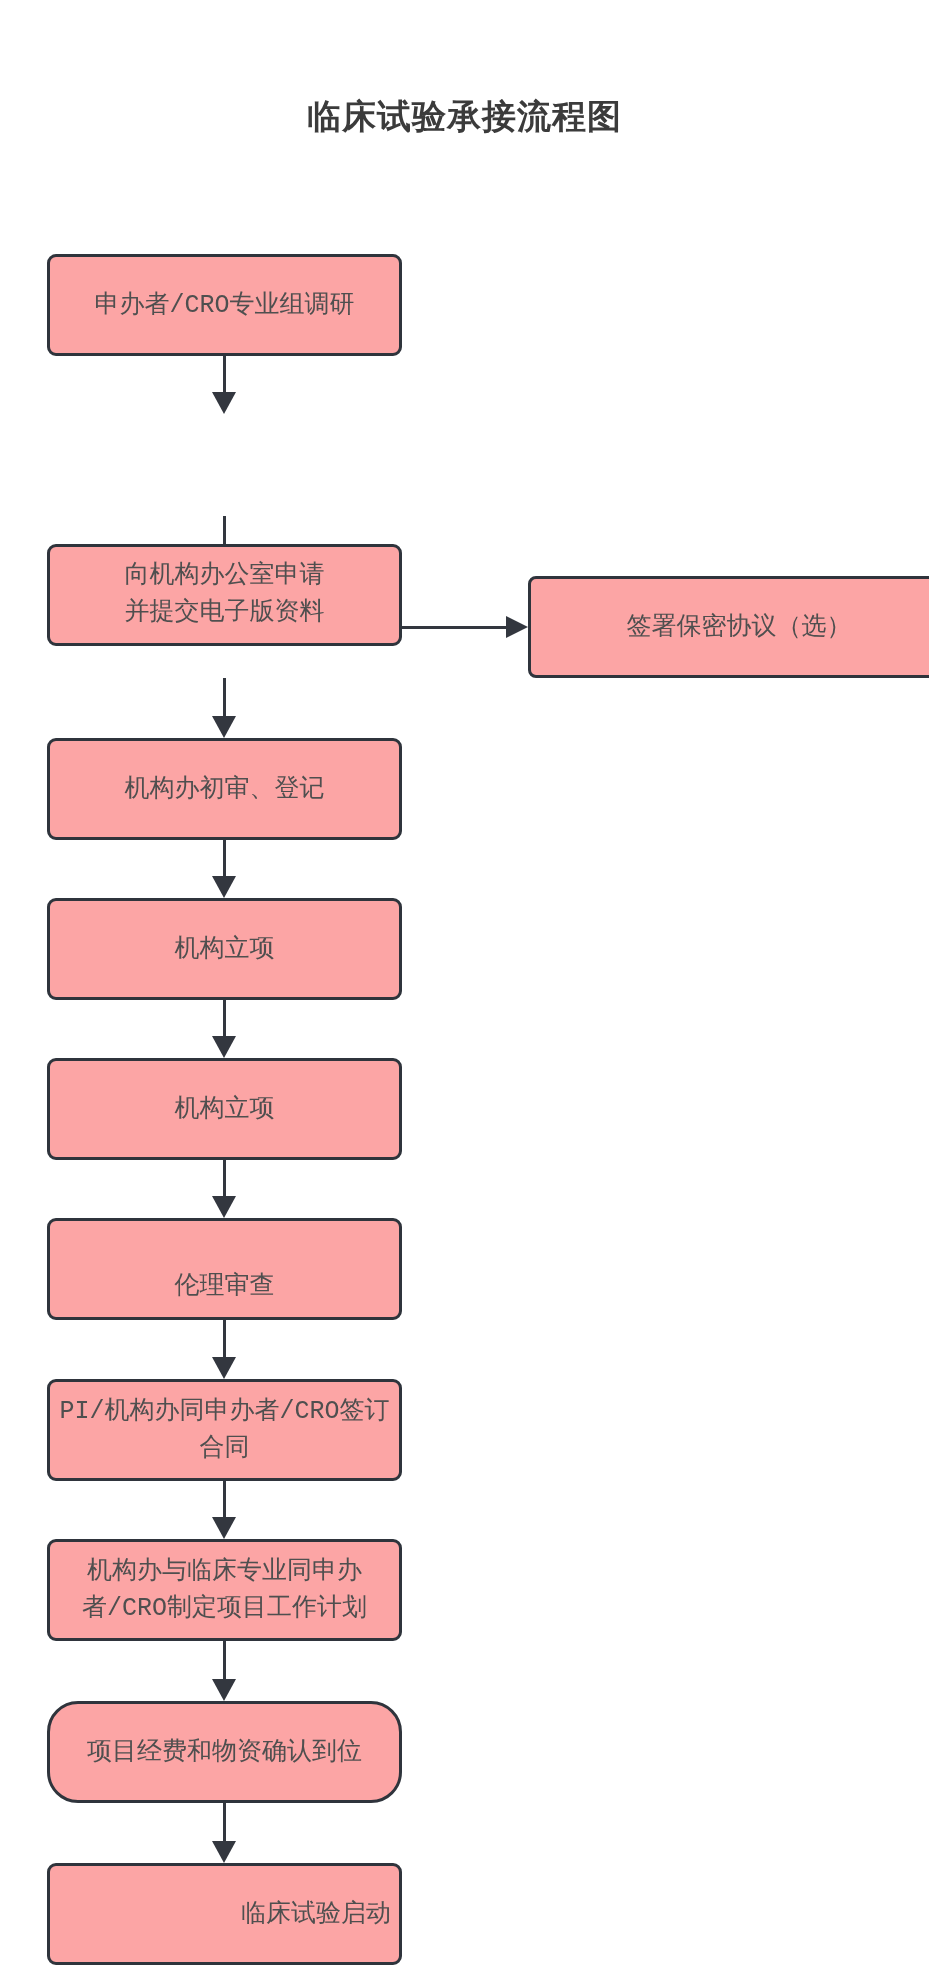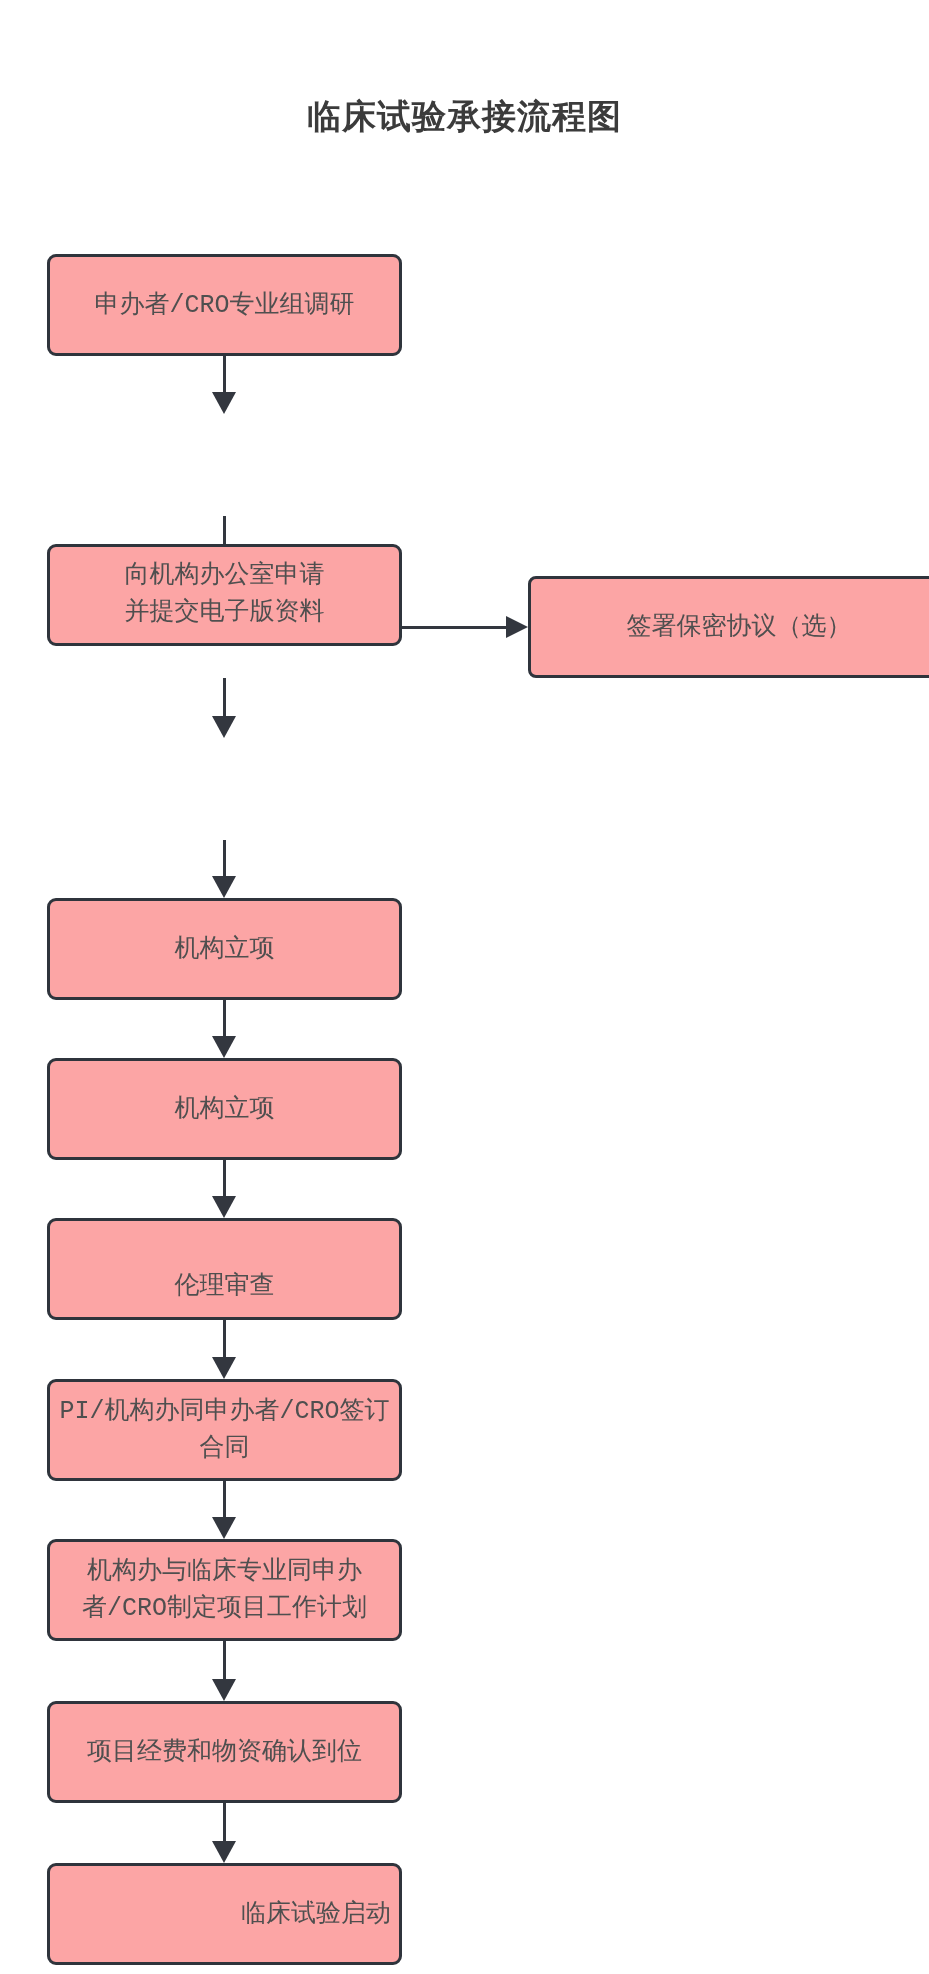--- a/index.html
+++ b/index.html
@@ -44,21 +44,21 @@
   .main-node { left: 47px; }
   .n1  { top: 218px; }
   .n2  { top: 378px; }
   .n3  { top: 508px; align-items: flex-end; }
   .n4  { top: 702px; }
   .n5  { top: 862px; }
   .n6  { top: 1022px; }
   .n7  { top: 1182px; align-items: flex-end; }
   .n8  { top: 1343px; }
   .n9  { top: 1503px; }
-  .n10 { top: 1665px; }
+  .n10 { top: 1665px; border-radius: 31px; }
   .n11 { top: 1827px; justify-content: flex-end; }
   .branch-node { left: 528px; top: 540px; width: 422px; border-radius: 8px; }
 
   
   .varrow { position: absolute; left: 212px; width: 25px; }
   .varrow .shaft {
     position: absolute;
     left: 11px;
     top: 0;
     bottom: 21px;
@@ -141,20 +141,23 @@
 
   <div class="node branch-node">
     <span>签署保密协议（选）</span>
   </div>
 
   <div class="varrow a3">
     <div class="shaft"></div>
     <div class="head"></div>
   </div>
 
+  <div class="node main-node n4">
+    <span>机构办初审、登记</span>
+  </div>
 
   <div class="varrow a4">
     <div class="shaft"></div>
     <div class="head"></div>
   </div>
 
   <div class="node main-node n5">
     <span>机构立项</span>
   </div>
 

